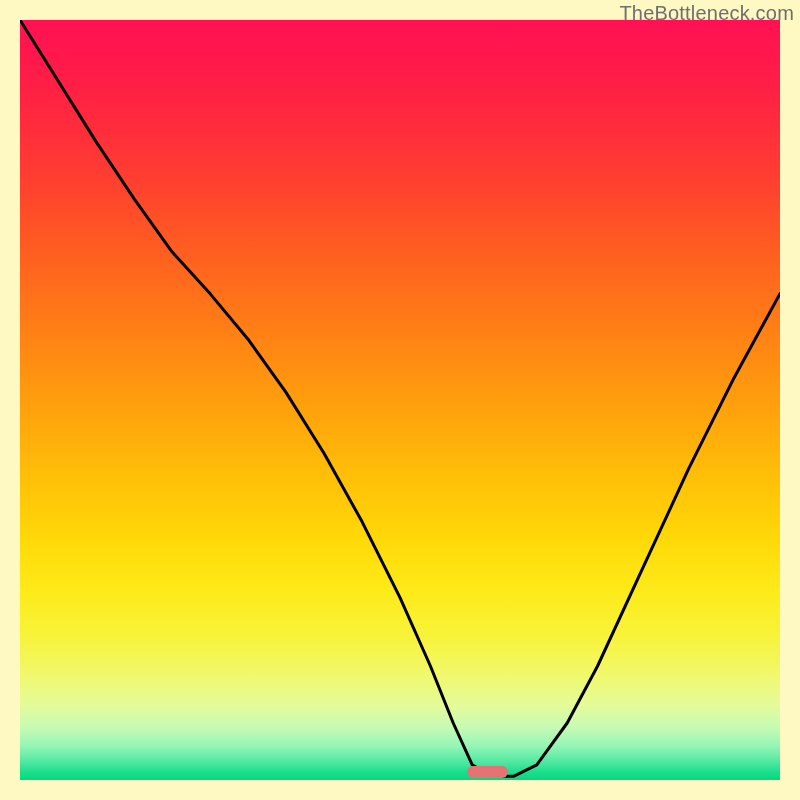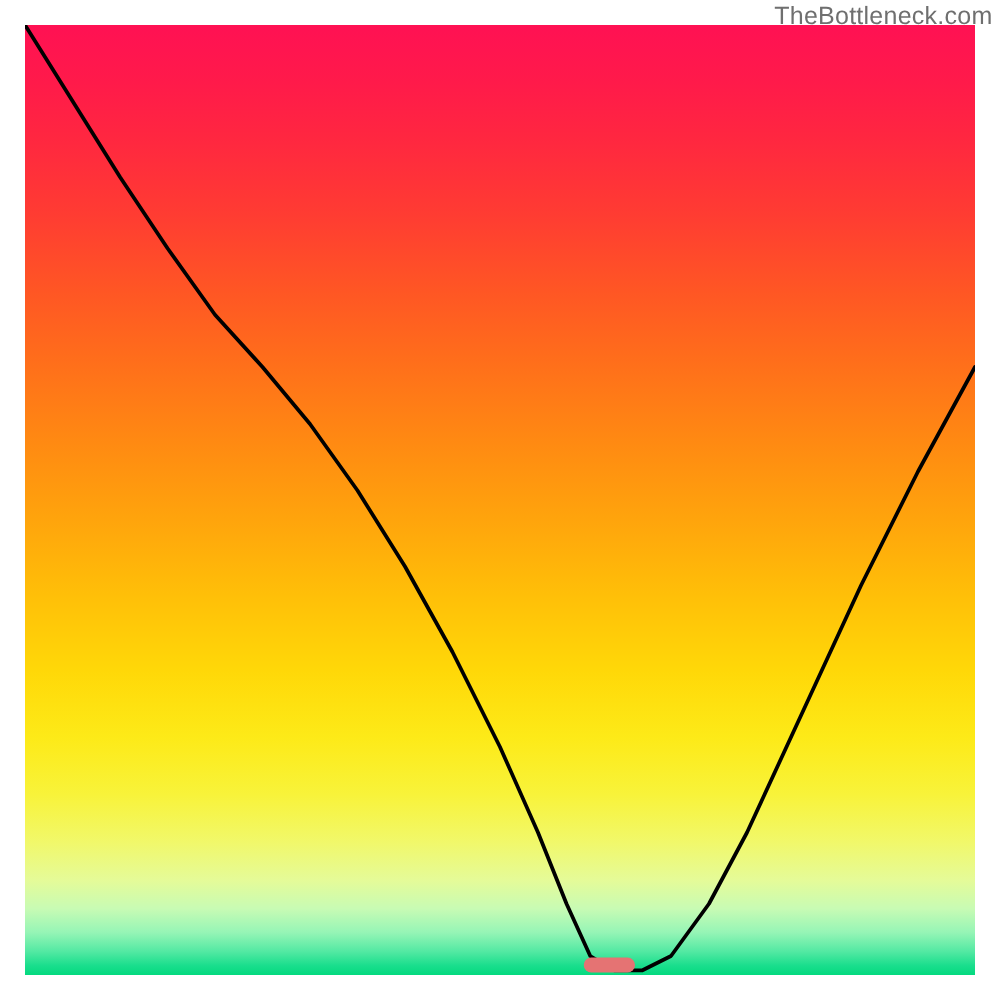--- a/index.html
+++ b/index.html
@@ -10,21 +10,21 @@
     background: #000;
     overflow: hidden;
     font-family: Arial, Helvetica, sans-serif;
   }
   .frame {
     position: absolute;
     left: 0;
     top: 0;
     width: 800px;
     height: 800px;
-    background: #ffffff;
+    background: #fef9c3;
   }
   .plot {
     position: absolute;
     left: 20px;
     top: 20px;
     width: 760px;
     height: 760px;
     background: linear-gradient(to bottom,
       #ff1153 0%,
       #ff1a4a 6%,

